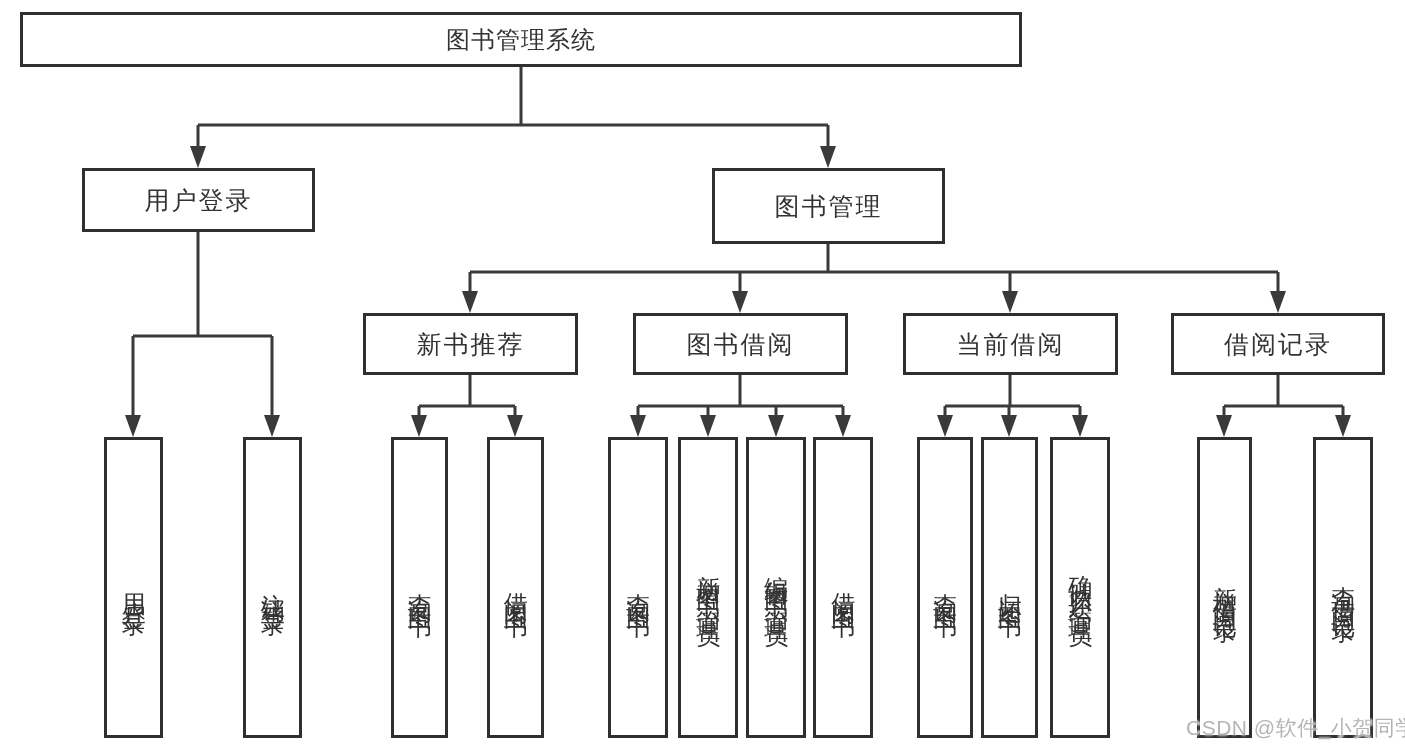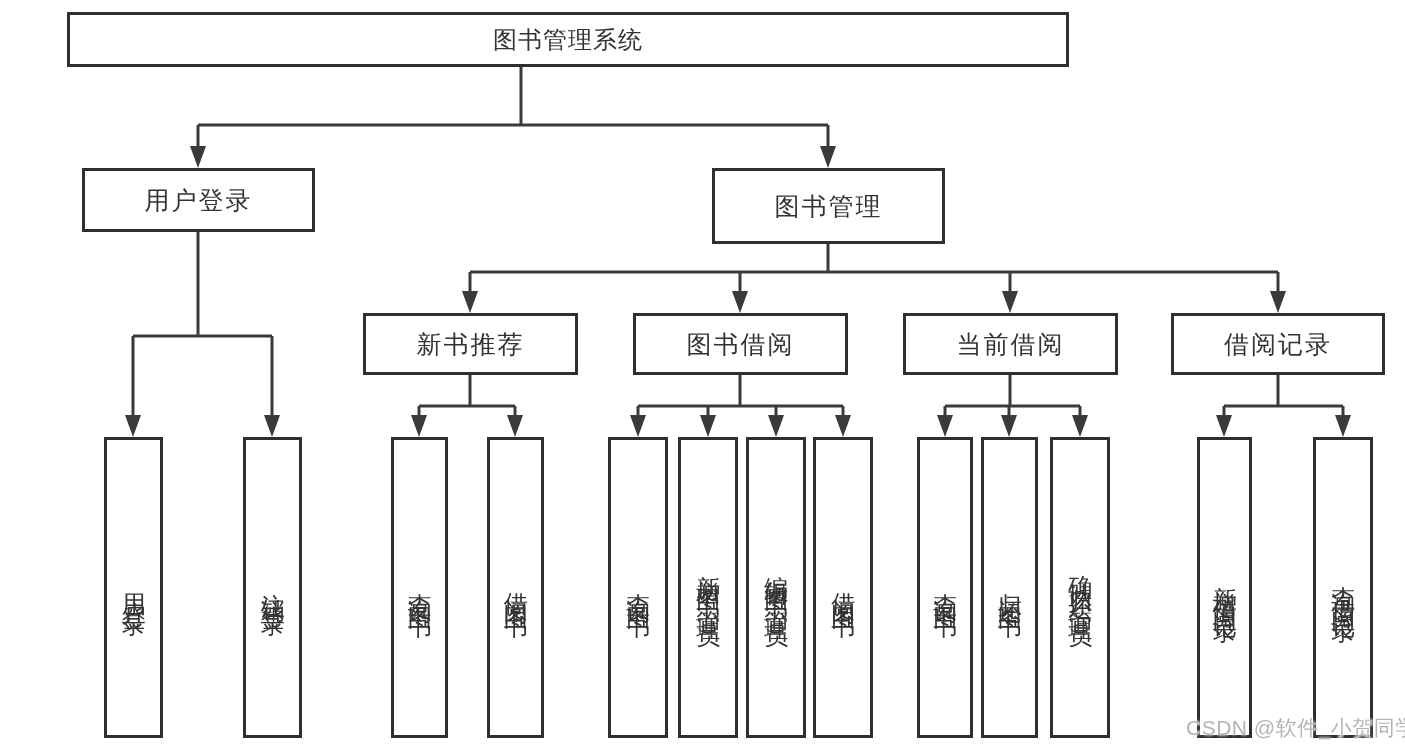--- a/index.html
+++ b/index.html
@@ -62,21 +62,21 @@
       <polygon points="768,415 784,415 776,437"></polygon>
       <polygon points="835,415 851,415 843,437"></polygon>
       <polygon points="937,415 953,415 945,437"></polygon>
       <polygon points="1001,415 1017,415 1009,437"></polygon>
       <polygon points="1072,415 1088,415 1080,437"></polygon>
       <polygon points="1216,415 1232,415 1224,437"></polygon>
       <polygon points="1335,415 1351,415 1343,437"></polygon>
     </g>
   </svg>
 
-  <div class="box root-box" style="left:20px;top:12px;width:1002px;height:55px;margin-left:47px;">
+  <div class="box root-box" style="left:20px;top:12px;width:1002px;height:55px;">
     <span class="lbl">图书管理系统</span>
   </div>
 
   <div class="box h-box" style="left:82px;top:168px;width:233px;height:64px;">
     <span class="lbl">用户登录</span>
   </div>
   <div class="box h-box" style="left:712px;top:168px;width:233px;height:76px;">
     <span class="lbl">图书管理</span>
   </div>
 

